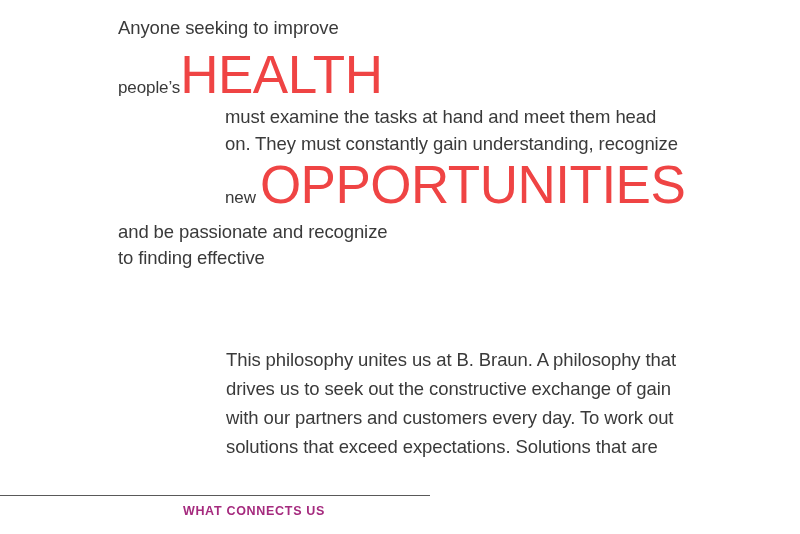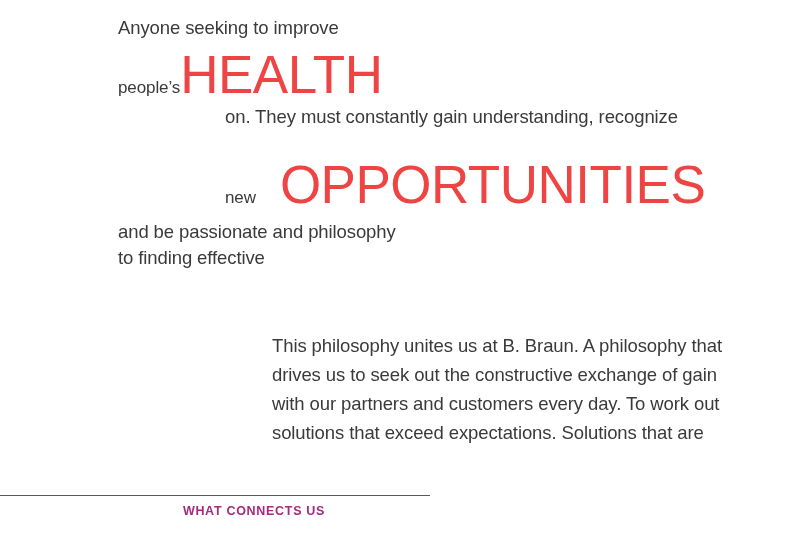--- a/index.html
+++ b/index.html
@@ -74,44 +74,43 @@
   }
   .block-examine .body-txt { display: block; }
 
   .row-opps {
     position: absolute;
     left: 225px;
     top: 158px;
     display: flex;
     align-items: baseline;
   }
-  .row-opps .small-txt { margin-right: 24px; }
+  .row-opps .small-txt { margin-right: 4px; }
 
   
   .line-passionate {
     position: absolute;
     left: 118px;
     top: 218px;
   }
   .row-solutions {
     position: absolute;
     left: 118px;
     top: 244px;
     display: flex;
     align-items: baseline;
   }
   .row-solutions .body-txt { margin-right: 14px; }
 
   
   .paragraph {
     position: absolute;
     left: 226px;
-    top: 331px;
+    top: 345px;
     width: 470px;
-    margin-left: 46px;
   }
   .paragraph .body-txt {
     display: block;
     white-space: nowrap;
     font-size: 18.5px;
     line-height: 29px;
   }
 
   
   .footer-rule {
@@ -143,29 +142,30 @@
 <div class="page">
 
   <div class="line-anyone body-txt">Anyone seeking to improve</div>
 
   <div class="row-health">
     <span class="small-txt">people’s</span>
     <span class="display-txt">HEALTH</span>
   </div>
 
   <div class="block-examine">
+    <span class="body-txt">must examine the tasks at hand and meet them head</span>
     <span class="body-txt">on. They must constantly gain understanding, recognize</span>
   </div>
 
   <div class="row-opps">
     <span class="small-txt">new</span>
     <span class="display-txt">OPPORTUNITIES</span>
   </div>
 
-  <div class="line-passionate body-txt">and be passionate and philosophy</div>
+  <div class="line-passionate body-txt">and be passionate and recognize</div>
 
   <div class="row-solutions">
     <span class="body-txt">to finding effective</span>
   </div>
 
   <div class="paragraph">
     <span class="body-txt">This philosophy unites us at B. Braun. A philosophy that</span>
     <span class="body-txt">drives us to seek out the constructive exchange of gain</span>
     <span class="body-txt">with our partners and customers every day. To work out</span>
     <span class="body-txt">solutions that exceed expectations. Solutions that are</span>

